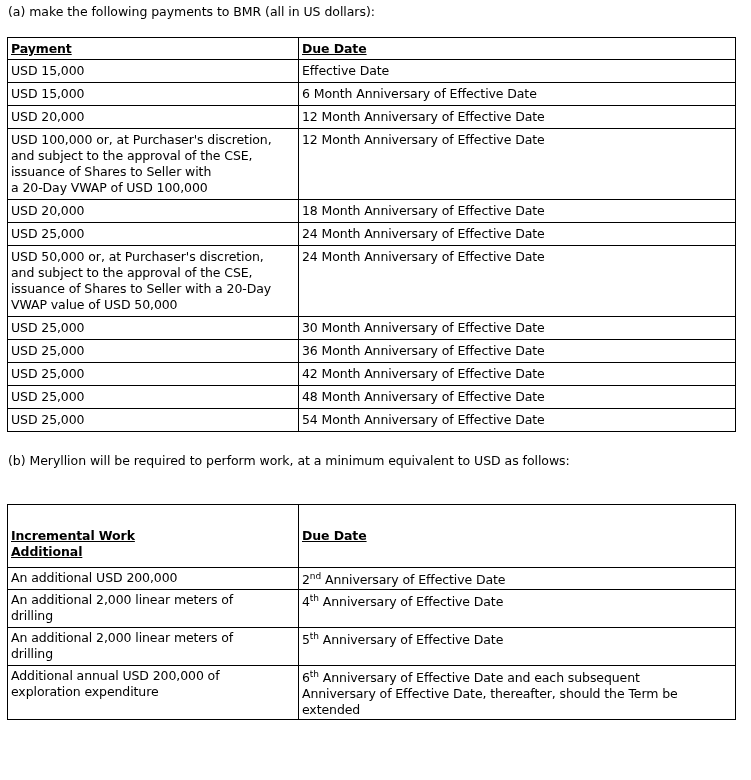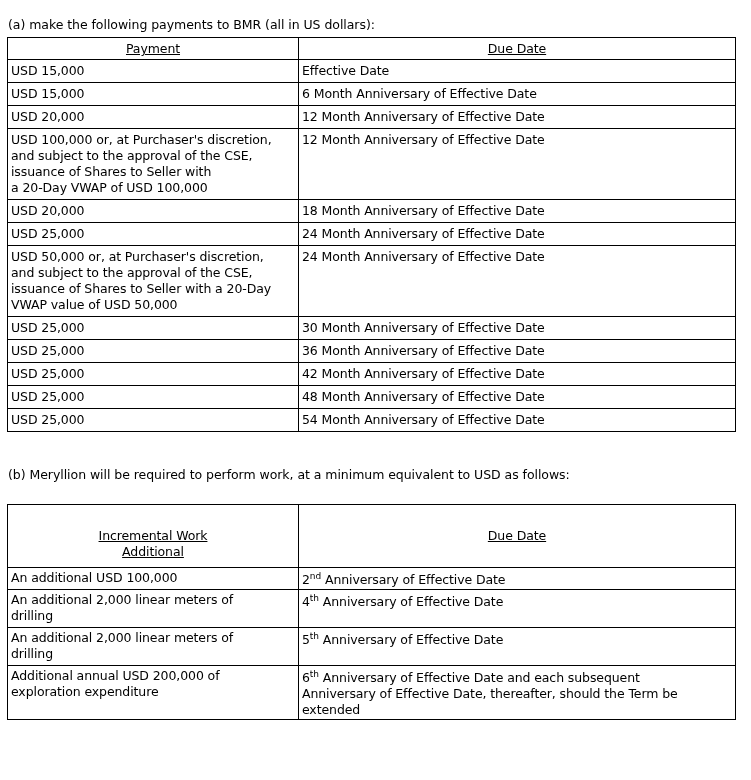--- a/index.html
+++ b/index.html
@@ -17,22 +17,22 @@
       overflow: hidden;
     }
     .intro {
       position: absolute;
       left: 8px;
       line-height: 16px;
       white-space: nowrap;
       font-size: 12.5px;
       letter-spacing: -0.05px;
     }
-    #intro-a { top: 17px; }
-    #intro-b { top: 467px; text-align: right; }
+    #intro-a { top: 4px; }
+    #intro-b { top: 453px; text-align: right; }
 
     table.grid {
       position: absolute;
       left: 7px;
       width: 728px;
       border-collapse: collapse;
       table-layout: fixed;
     }
     #table-a { top: 37px; }
     #table-b { top: 504px; }
@@ -44,22 +44,22 @@
       border: 1px solid #000000;
       padding: 0 3px;
       vertical-align: top;
       text-align: left;
       font-weight: normal;
       line-height: 16px;
       font-size: 12.5px;
       letter-spacing: -0.1px;
     }
     table.grid th {
-      text-align: center;
-      font-weight: normal;
+      text-align: left;
+      font-weight: bold;
       text-decoration: underline;
       padding-top: 3px;
       padding-bottom: 2px;
     }
     #table-a td { padding-top: 3px; padding-bottom: 3px; margin-left: 41px; }
     #table-a tr.single td { height: 16px; }
 
     #table-b th { padding-top: 23px; padding-bottom: 7px; }
     #table-b td { padding-top: 2px; padding-bottom: 3px; }
     #table-b td.due { padding-top: 4px; padding-bottom: 1px; }
@@ -180,21 +180,21 @@
       <th>
         <span class="cell-line">Incremental Work </span>
         <span class="cell-line">Additional</span>
       </th>
       <th style="vertical-align: top;">Due Date</th>
     </tr>
   </thead>
   <tbody>
     <tr>
       <td>
-          <span class="cell-line">An additional USD 100,000</span>
+          <span class="cell-line">An additional USD 200,000</span>
         </td>
       <td class="due"><span>2</span><sup>nd</sup> <span>Anniversary of Effective Date</span></td>
     </tr>
     <tr>
       <td>
         <span class="cell-line">An additional 2,000 linear meters of</span>
         <span class="cell-line">drilling</span>
       </td>
       <td class="due"><span>4</span><sup>th</sup> <span>Anniversary of Effective Date</span></td>
     </tr>

